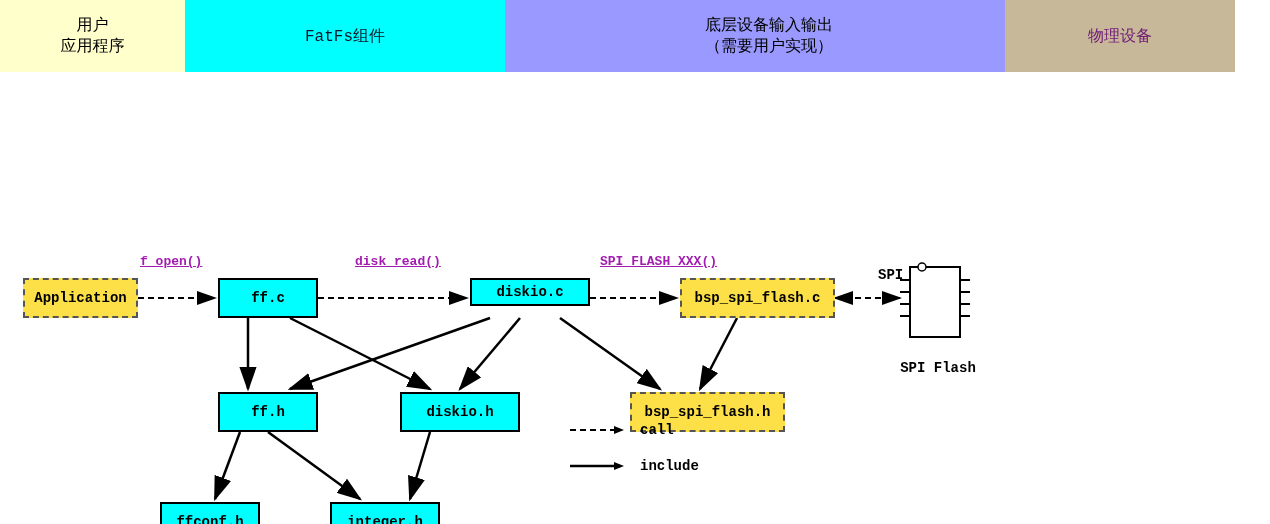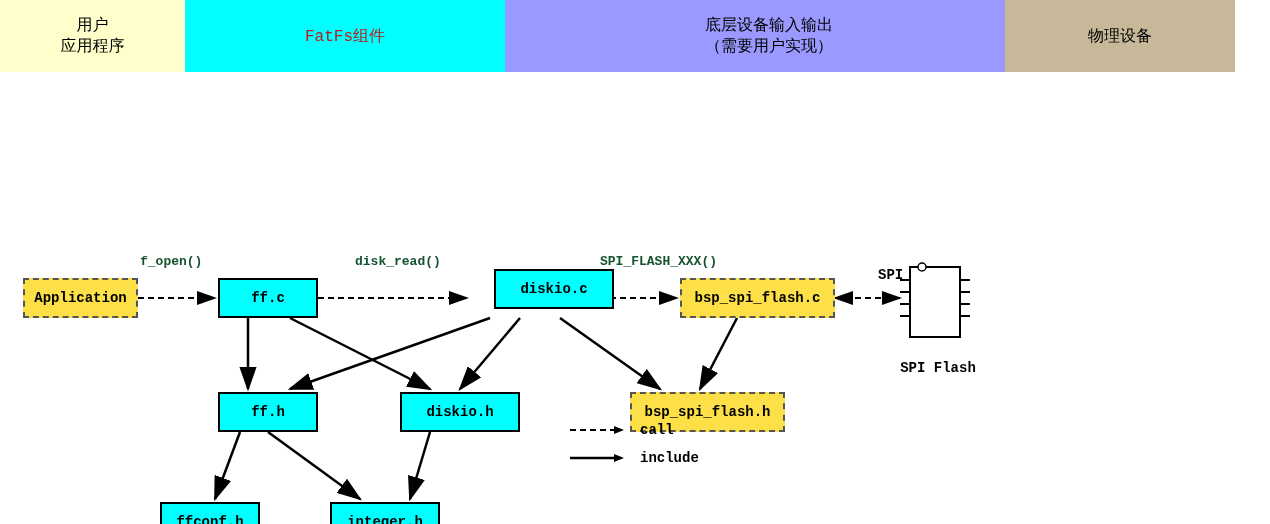--- a/index.html
+++ b/index.html
@@ -28,31 +28,31 @@
       font-weight: normal;
     }
     .band-user {
       width: 220px;
       background: #ffffcc;
       color: #000;
     }
     .band-fatfs {
       width: 320px;
       background: #00ffff;
-      color: #b91c1c;
+      color: #0f172a;
     }
     .band-device {
       width: 500px;
       background: #9999ff;
       color: #000;
     }
     .band-physical {
       width: 230px;
       background: #c8b89a;
-      color: #000000;
+      color: #701a75;
     }
 
     
     .diagram {
       position: relative;
       width: 1270px;
       height: 430px;
     }
 
     
@@ -73,39 +73,40 @@
       border: 2px solid #000;
       background: #00ffff;
       color: #000;
     }
 
     
     .label-above {
       position: absolute;
       font-size: 13px;
       font-weight: bold;
-      color: #14532d;
+      color: #a21caf;
+      text-decoration: underline;
     }
 
     
     .arrows-svg {
       position: absolute;
       top: 0;
       left: 0;
       width: 1270px;
       height: 430px;
       pointer-events: none;
     }
 
     
     .legend {
       position: absolute;
       display: flex;
       flex-direction: column;
-      gap: 12px;
+      gap: 20px;
     }
     .legend-item {
       display: flex;
       align-items: center;
       gap: 10px;
       font-size: 14px;
       font-weight: bold;
     }
 
     .spi-label {
@@ -174,21 +175,21 @@
   </svg>
 
   <div class="box box-dashed" style="left:23px; top:186px; width:115px; height:40px;">
     <span>Application</span>
   </div>
 
   <div class="box box-cyan" style="left:218px; top:186px; width:100px; height:40px;">
     <span>ff.c</span>
   </div>
 
-  <div class="box box-cyan" style="left:470px; top:177px; width:120px; height:40px;margin-left:24px;">
+  <div class="box box-cyan" style="left:470px; top:186px; width:120px; height:28px;">
     <span>diskio.c</span>
   </div>
 
   <div class="box box-dashed" style="left:680px; top:186px; width:155px; height:40px;">
     <span>bsp_spi_flash.c</span>
   </div>
 
   <div class="box box-cyan" style="left:218px; top:300px; width:100px; height:40px;">
     <span>ff.h</span>
   </div>

